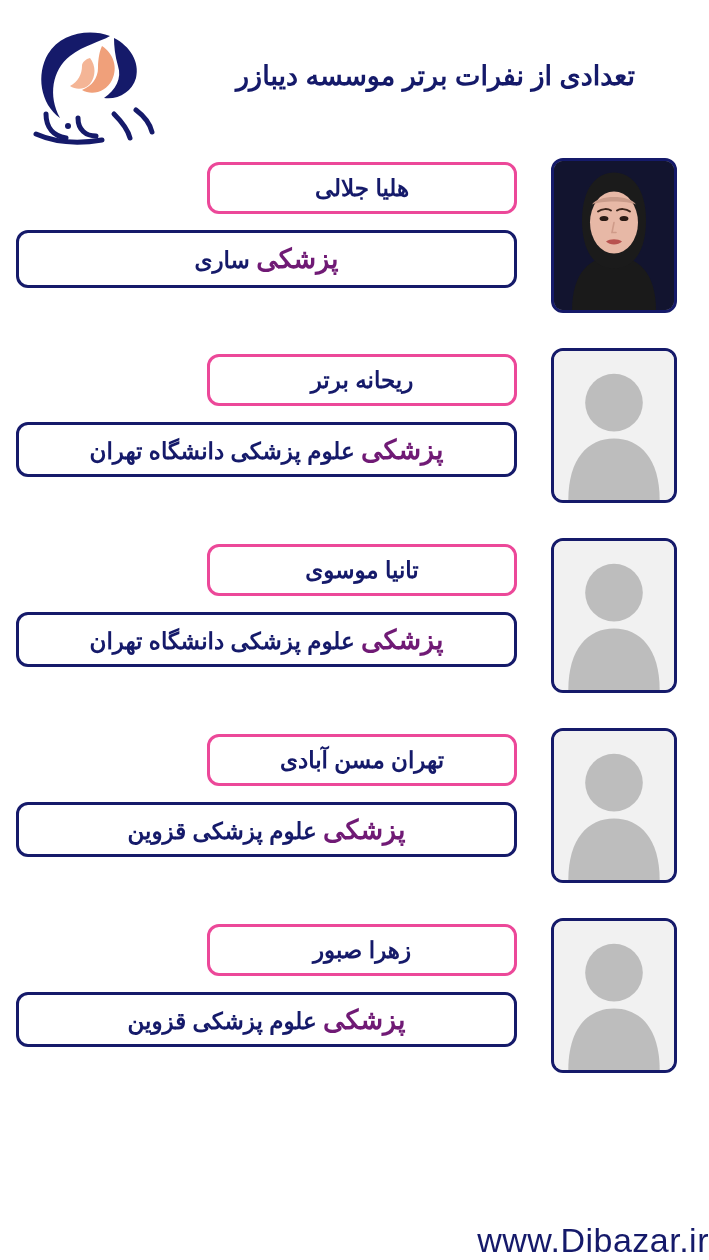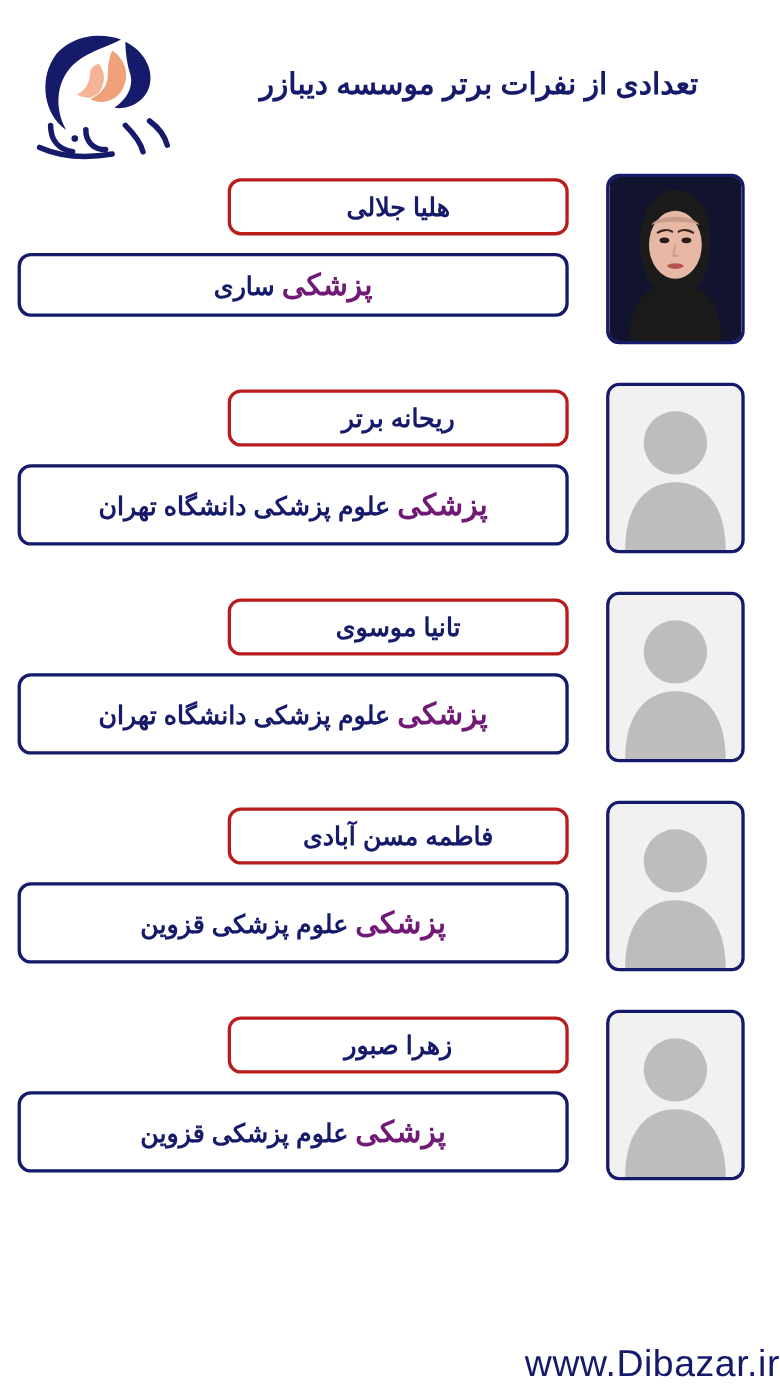--- a/index.html
+++ b/index.html
@@ -79,41 +79,41 @@
     inset: 0;
     background: #0e1033;
   }
 
   .name-pill {
     position: absolute;
     top: 14px;
     right: 184px;
     width: 310px;
     height: 52px;
-    border: 3px solid #b91c1c;
+    border: 3px solid #ec4899;
     border-radius: 12px;
     box-sizing: border-box;
     background: #fff;
     display: flex;
     align-items: center;
     justify-content: center;
   }
   .name-pill span {
     color: #151a6a;
     font-size: 23px;
     font-weight: bold;
     white-space: nowrap;
   }
 
   .field-pill {
     position: absolute;
     top: 82px;
     right: 184px;
     left: 8px;
-    height: 74px;
+    height: 55px;
     border: 3px solid #151a6a;
     border-radius: 12px;
     box-sizing: border-box;
     background: #fff;
     display: flex;
     align-items: center;
     justify-content: center;
     padding: 0 10px;
   }
   .field-pill .txt {
@@ -270,21 +270,21 @@
       <div class="photo-inner">
         <svg class="avatar-svg" viewBox="0 0 120 150" aria-hidden="true">
           <rect x="0" y="0" width="120" height="150" fill="#f1f1f1"></rect>
           <circle cx="60" cy="52" r="29" fill="#bdbdbd"></circle>
           <path d="M14 150 C14 108 34 88 60 88 C86 88 106 108 106 150 Z" fill="#bdbdbd"></path>
         </svg>
       </div>
     </div>
 
     <div class="name-pill">
-      <span>فاطمه مسن آبادی</span>
+      <span>تهران مسن آبادی</span>
     </div>
 
     <div class="field-pill">
       <div class="txt">
         <span class="hl">پزشکی</span>
         <span>علوم پزشکی قزوین</span>
       </div>
     </div>
   </div>
 

